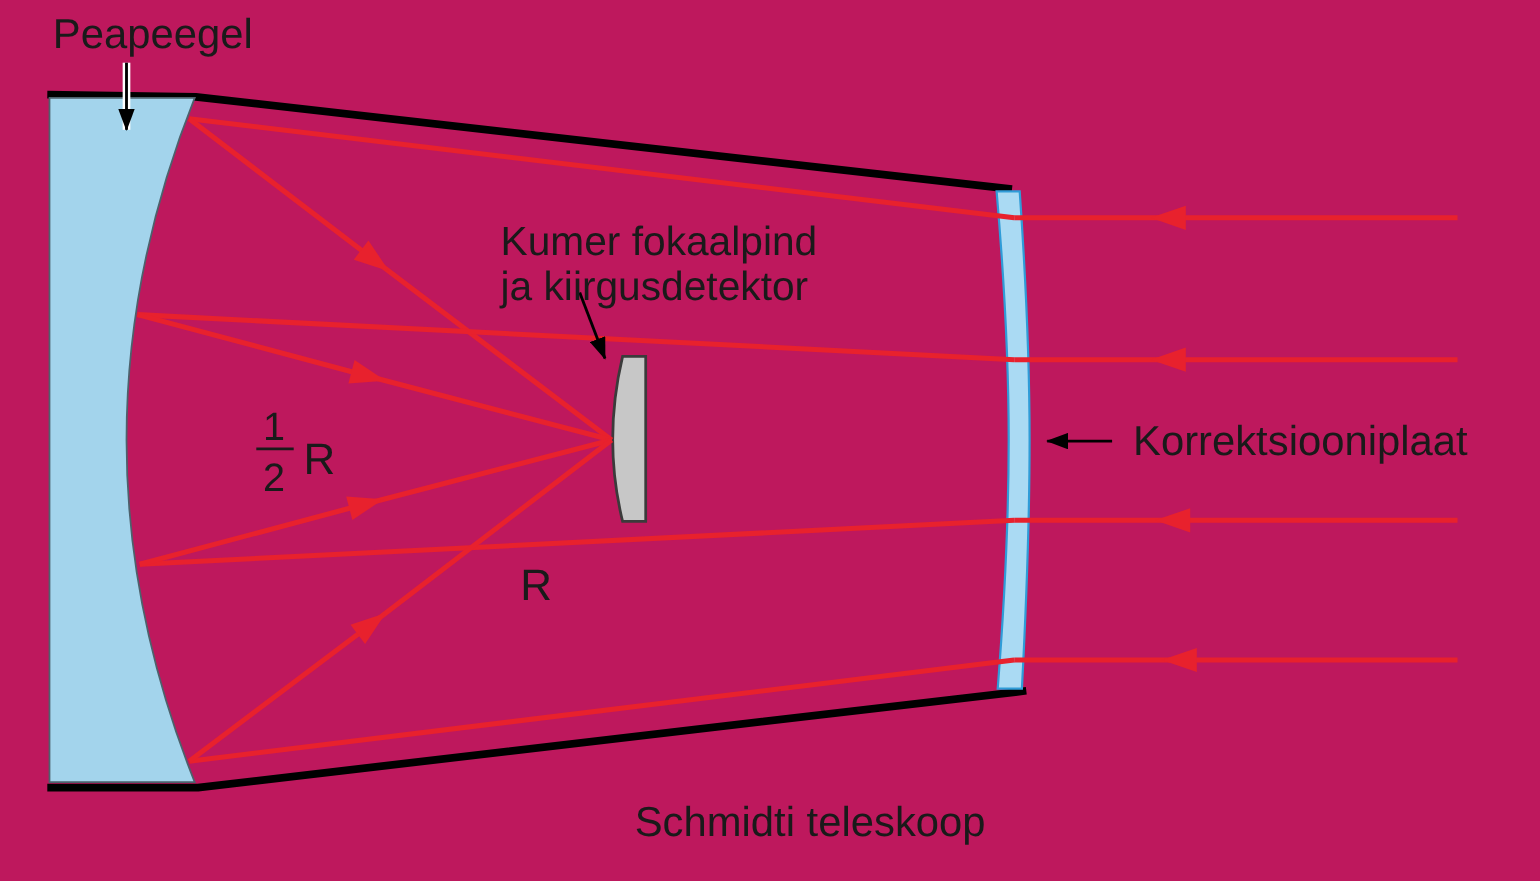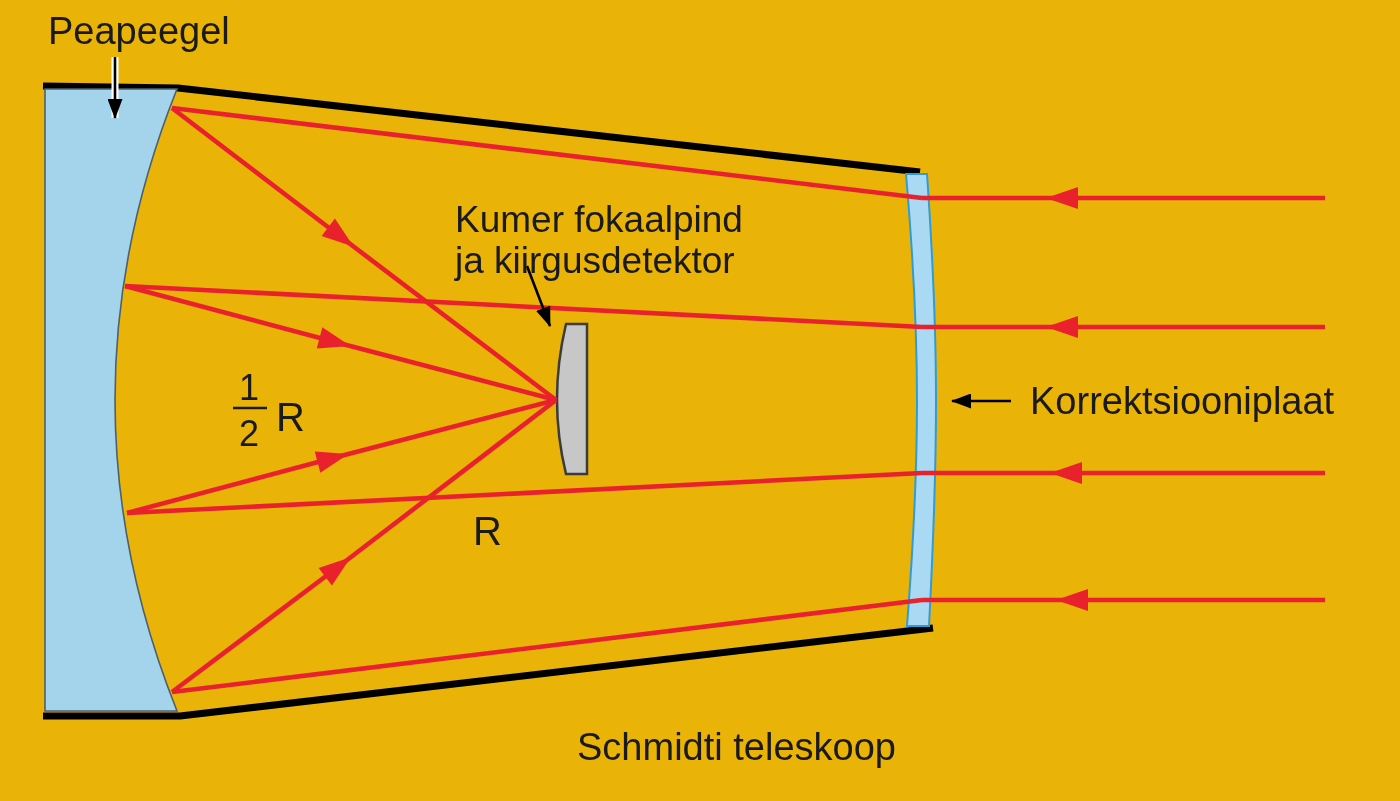--- a/index.html
+++ b/index.html
@@ -10,21 +10,21 @@
     --plate_fill:#AADAF3;
     --plate_stroke:#2F9CD8;
     --detector_fill:#C7C7C7;
     --detector_stroke:#3B3B3B;
     --text_color:#1A1A1A;
   }
   html,body{margin:0;padding:0;background:#ffffff;}
   .stage{
     position:relative;
     width:1400px;height:801px;
-    background:#eab308;
+    background:#be185d;
     overflow:hidden;
     font-family:"Liberation Sans", sans-serif;
     text-align:right;
   }
   svg{display:block;}
   .tube{fill:none;stroke:var(--tube_black);stroke-width:7;stroke-linecap:butt;stroke-linejoin:round;}
   .mirror{fill:var(--mirror_fill);stroke:var(--mirror_stroke);stroke-width:1.6;}
   .plate{fill:var(--plate_fill);stroke:var(--plate_stroke);stroke-width:2;}
   .detector{fill:var(--detector_fill);stroke:var(--detector_stroke);stroke-width:2.5;}
   .ray{fill:none;stroke:var(--ray_red);stroke-width:4.6;}

